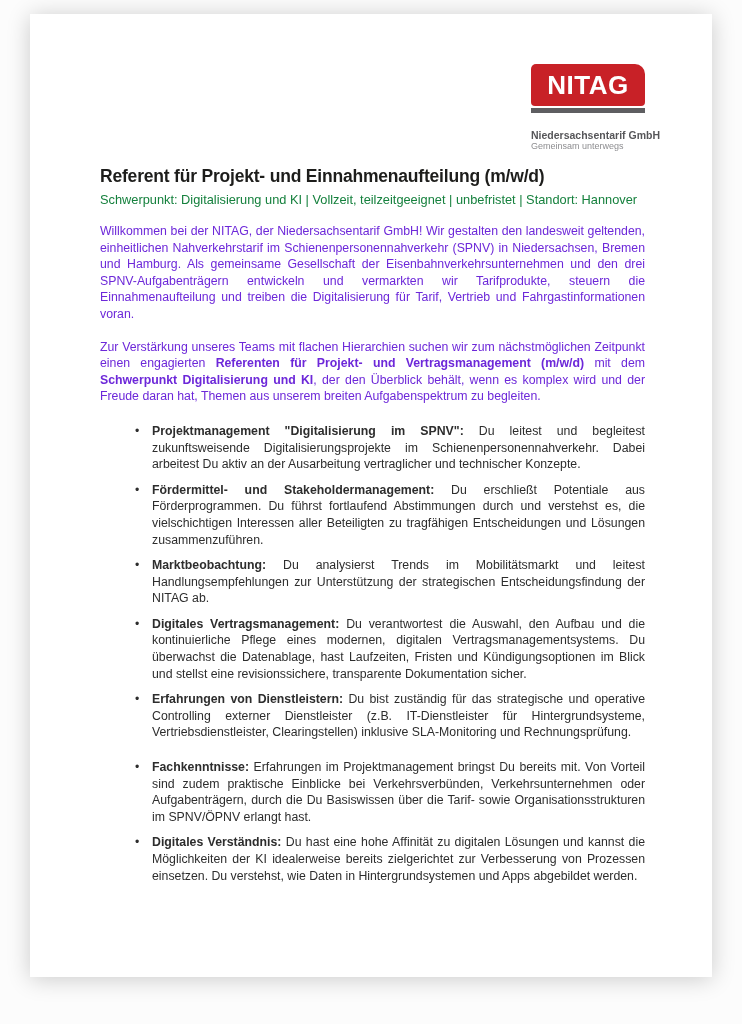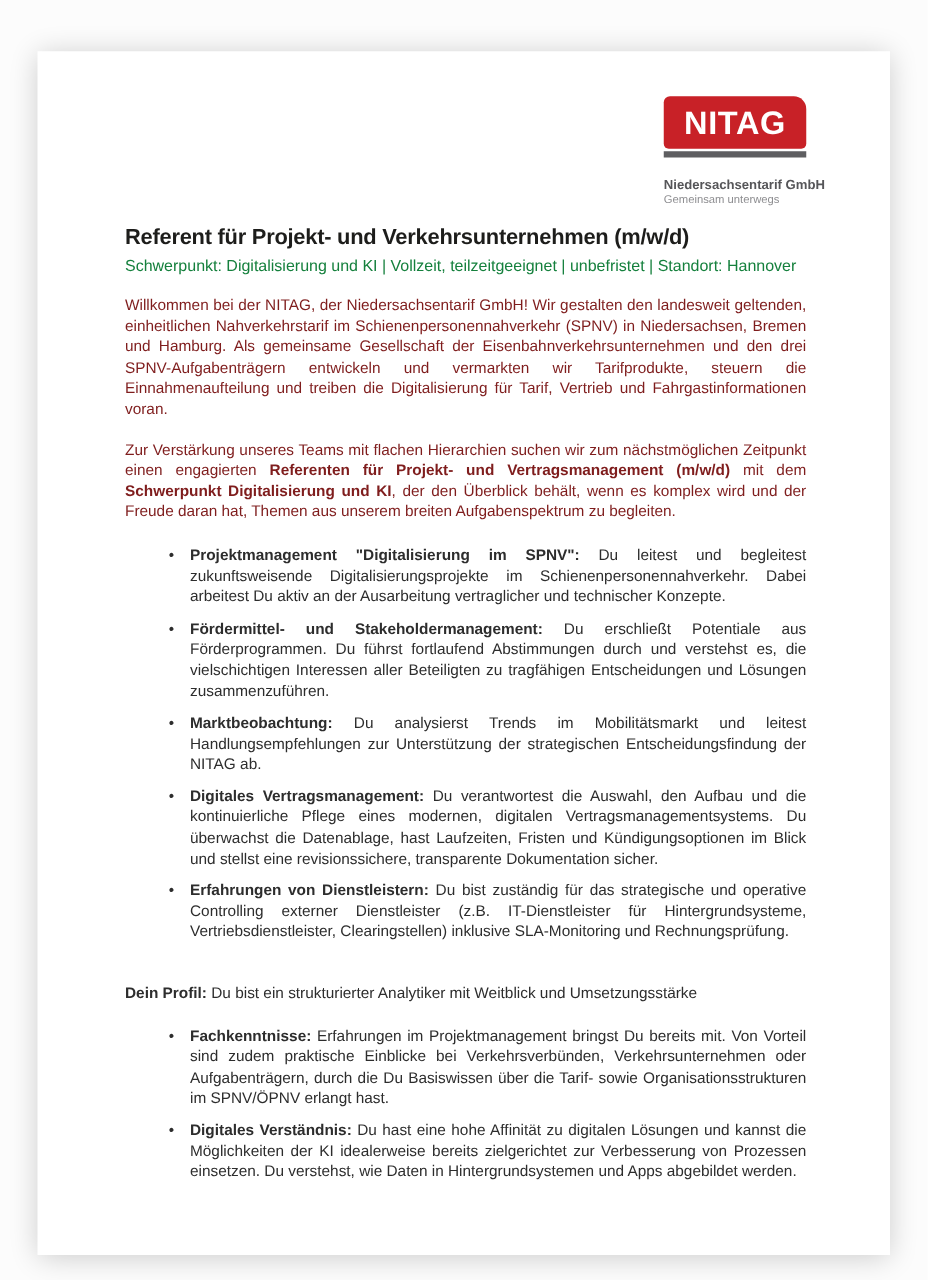--- a/index.html
+++ b/index.html
@@ -11,26 +11,26 @@
   .canvas {
     position: relative;
     width: 742px;
     height: 1024px;
     background: #fcfcfc;
     overflow: hidden;
   }
   .page {
     position: absolute;
     left: 30px;
-    top: 41px;
+    top: 14px;
     width: 682px;
     height: 963px;
     background: #ffffff;
     box-shadow: 0 2px 22px rgba(0,0,0,0.20);
-    padding: 36px 67px 30px 70px;
+    padding: 50px 67px 30px 70px;
     overflow: hidden;
   }
   
   .logo-block {
     display: flex;
     flex-direction: column;
     align-items: flex-end;
   }
   .logo-inner { display: flex; flex-direction: column; width: 114px; }
   .logo-box {
@@ -77,21 +77,21 @@
   .job-subtitle {
     margin-top: 5px;
     font-size: 12.8px;
     color: #15803d;
   }
   
   .para {
     margin-top: 16px;
     font-size: 12.3px;
     line-height: 16.6px;
-    color: #7f1d1d;
+    color: #6d28d9;
     text-align: justify;
   }
   .b { font-weight: bold; }
   .section-heading {
     margin-top: 23px;
     font-size: 12.3px;
     line-height: 16.6px;
     color: #2d2d2d;
   }
   .section-heading.profile { margin-top: 32px; }
@@ -127,21 +127,21 @@
       <div class="logo-inner">
         <div class="logo-box">
           <span>NITAG</span>
         </div>
         <div class="logo-bar"></div>
         <div class="logo-company">Niedersachsentarif GmbH</div>
         <div class="logo-tagline">Gemeinsam unterwegs</div>
       </div>
     </div>
 
-    <h1 class="job-title">Referent für Projekt- und Verkehrsunternehmen (m/w/d)</h1>
+    <h1 class="job-title">Referent für Projekt- und Einnahmenaufteilung (m/w/d)</h1>
     <div class="job-subtitle">Schwerpunkt: Digitalisierung und KI | Vollzeit, teilzeitgeeignet | unbefristet | Standort: Hannover</div>
 
     <p class="para">Willkommen bei der NITAG, der Niedersachsentarif GmbH! Wir gestalten den landesweit geltenden, einheitlichen Nahverkehrstarif im Schienenpersonennahverkehr (SPNV) in Niedersachsen, Bremen und Hamburg. Als gemeinsame Gesellschaft der Eisenbahnverkehrsunternehmen und den drei SPNV-Aufgabenträgern entwickeln und vermarkten wir Tarifprodukte, steuern die Einnahmenaufteilung und treiben die Digitalisierung für Tarif, Vertrieb und Fahrgastinformationen voran.</p>
 
     <p class="para"><span>Zur Verstärkung unseres Teams mit flachen Hierarchien suchen wir zum nächstmöglichen Zeitpunkt einen engagierten </span><span class="b">Referenten für Projekt- und Vertragsmanagement (m/w/d)</span><span> mit dem </span><span class="b">Schwerpunkt Digitalisierung und KI</span><span>, der den Überblick behält, wenn es komplex wird und der Freude daran hat, Themen aus unserem breiten Aufgabenspektrum zu begleiten.</span></p>
 
 
     <ul class="bullets">
       <li>
         <span class="b">Projektmanagement "Digitalisierung im SPNV":</span>
@@ -158,21 +158,20 @@
       <li>
         <span class="b">Digitales Vertragsmanagement:</span>
         <span>Du verantwortest die Auswahl, den Aufbau und die kontinuierliche Pflege eines modernen, digitalen Vertragsmanagementsystems. Du überwachst die Datenablage, hast Laufzeiten, Fristen und Kündigungsoptionen im Blick und stellst eine revisionssichere, transparente Dokumentation sicher.</span>
       </li>
       <li>
         <span class="b">Erfahrungen von Dienstleistern:</span>
         <span>Du bist zuständig für das strategische und operative Controlling externer Dienstleister (z.B. IT-Dienstleister für Hintergrundsysteme, Vertriebsdienstleister, Clearingstellen) inklusive SLA-Monitoring und Rechnungsprüfung.</span>
       </li>
     </ul>
 
-    <div class="section-heading profile"><span class="b">Dein Profil:</span><span> Du bist ein strukturierter Analytiker mit Weitblick und Umsetzungsstärke</span></div>
 
     <ul class="bullets">
       <li>
         <span class="b">Fachkenntnisse:</span>
         <span>Erfahrungen im Projektmanagement bringst Du bereits mit. Von Vorteil sind zudem praktische Einblicke bei Verkehrsverbünden, Verkehrsunternehmen oder Aufgabenträgern, durch die Du Basiswissen über die Tarif- sowie Organisationsstrukturen im SPNV/ÖPNV erlangt hast.</span>
       </li>
       <li>
         <span class="b">Digitales Verständnis:</span>
         <span>Du hast eine hohe Affinität zu digitalen Lösungen und kannst die Möglichkeiten der KI idealerweise bereits zielgerichtet zur Verbesserung von Prozessen einsetzen. Du verstehst, wie Daten in Hintergrundsystemen und Apps abgebildet werden.</span>
       </li>

